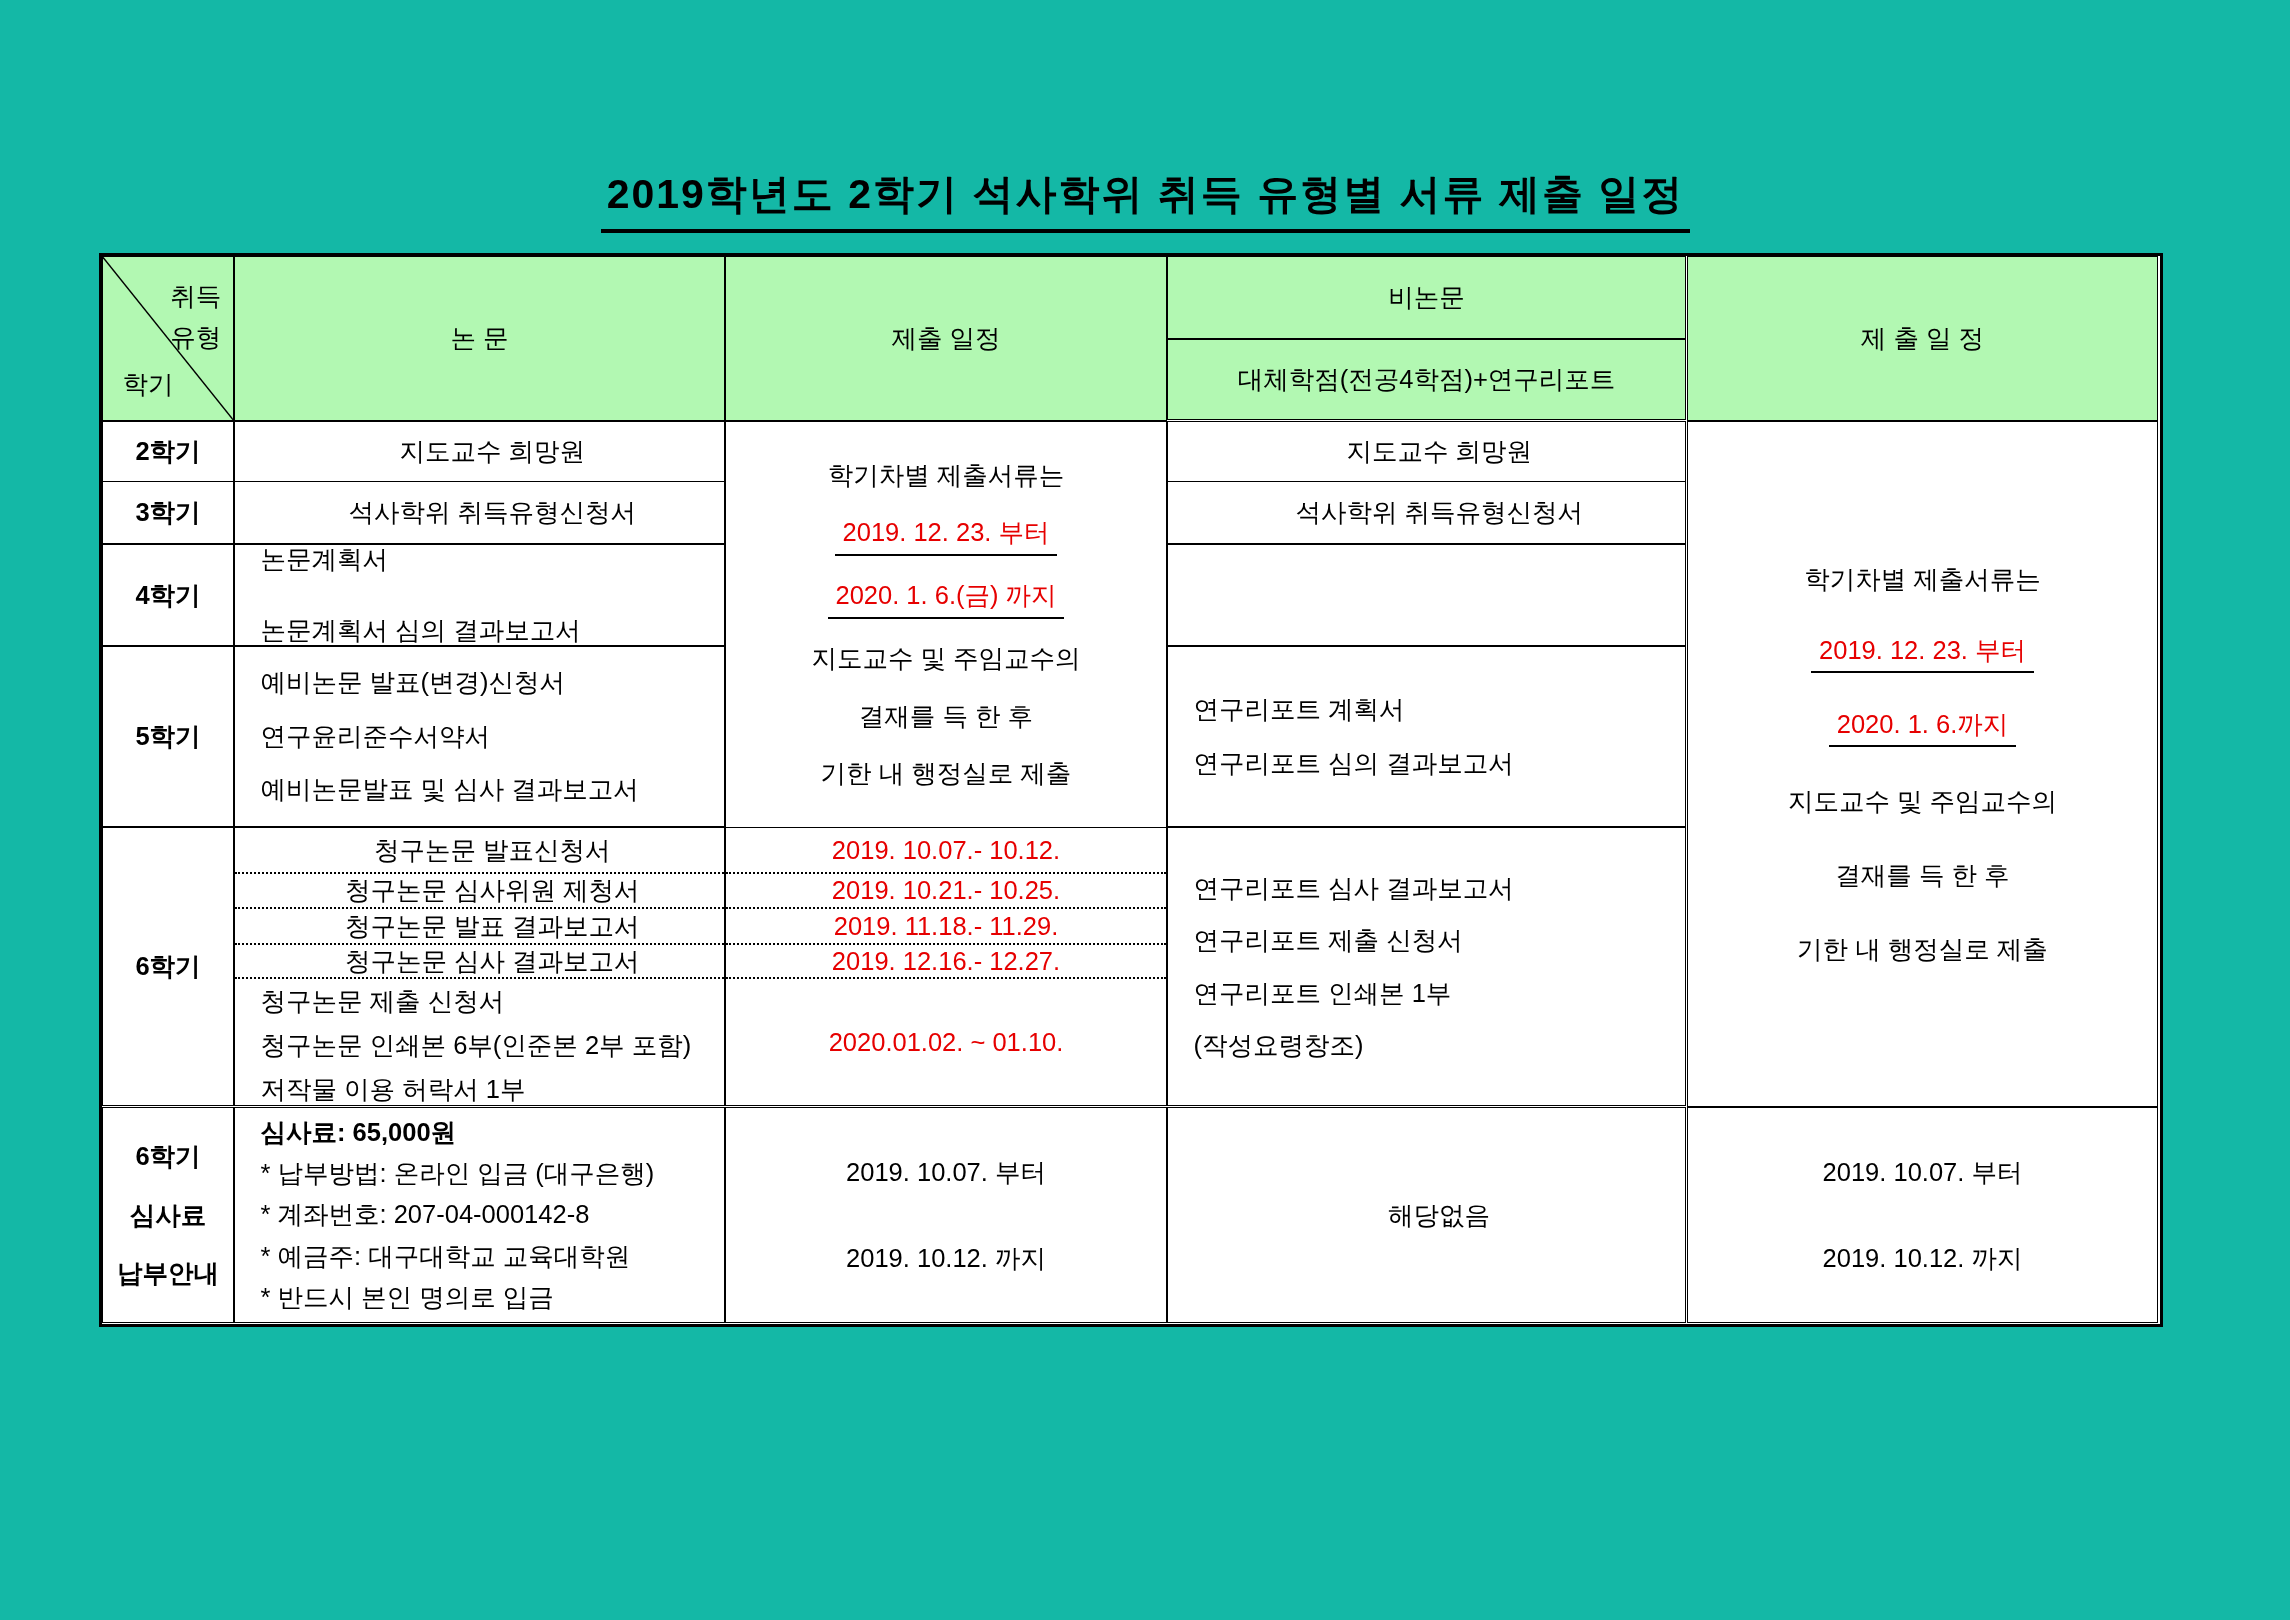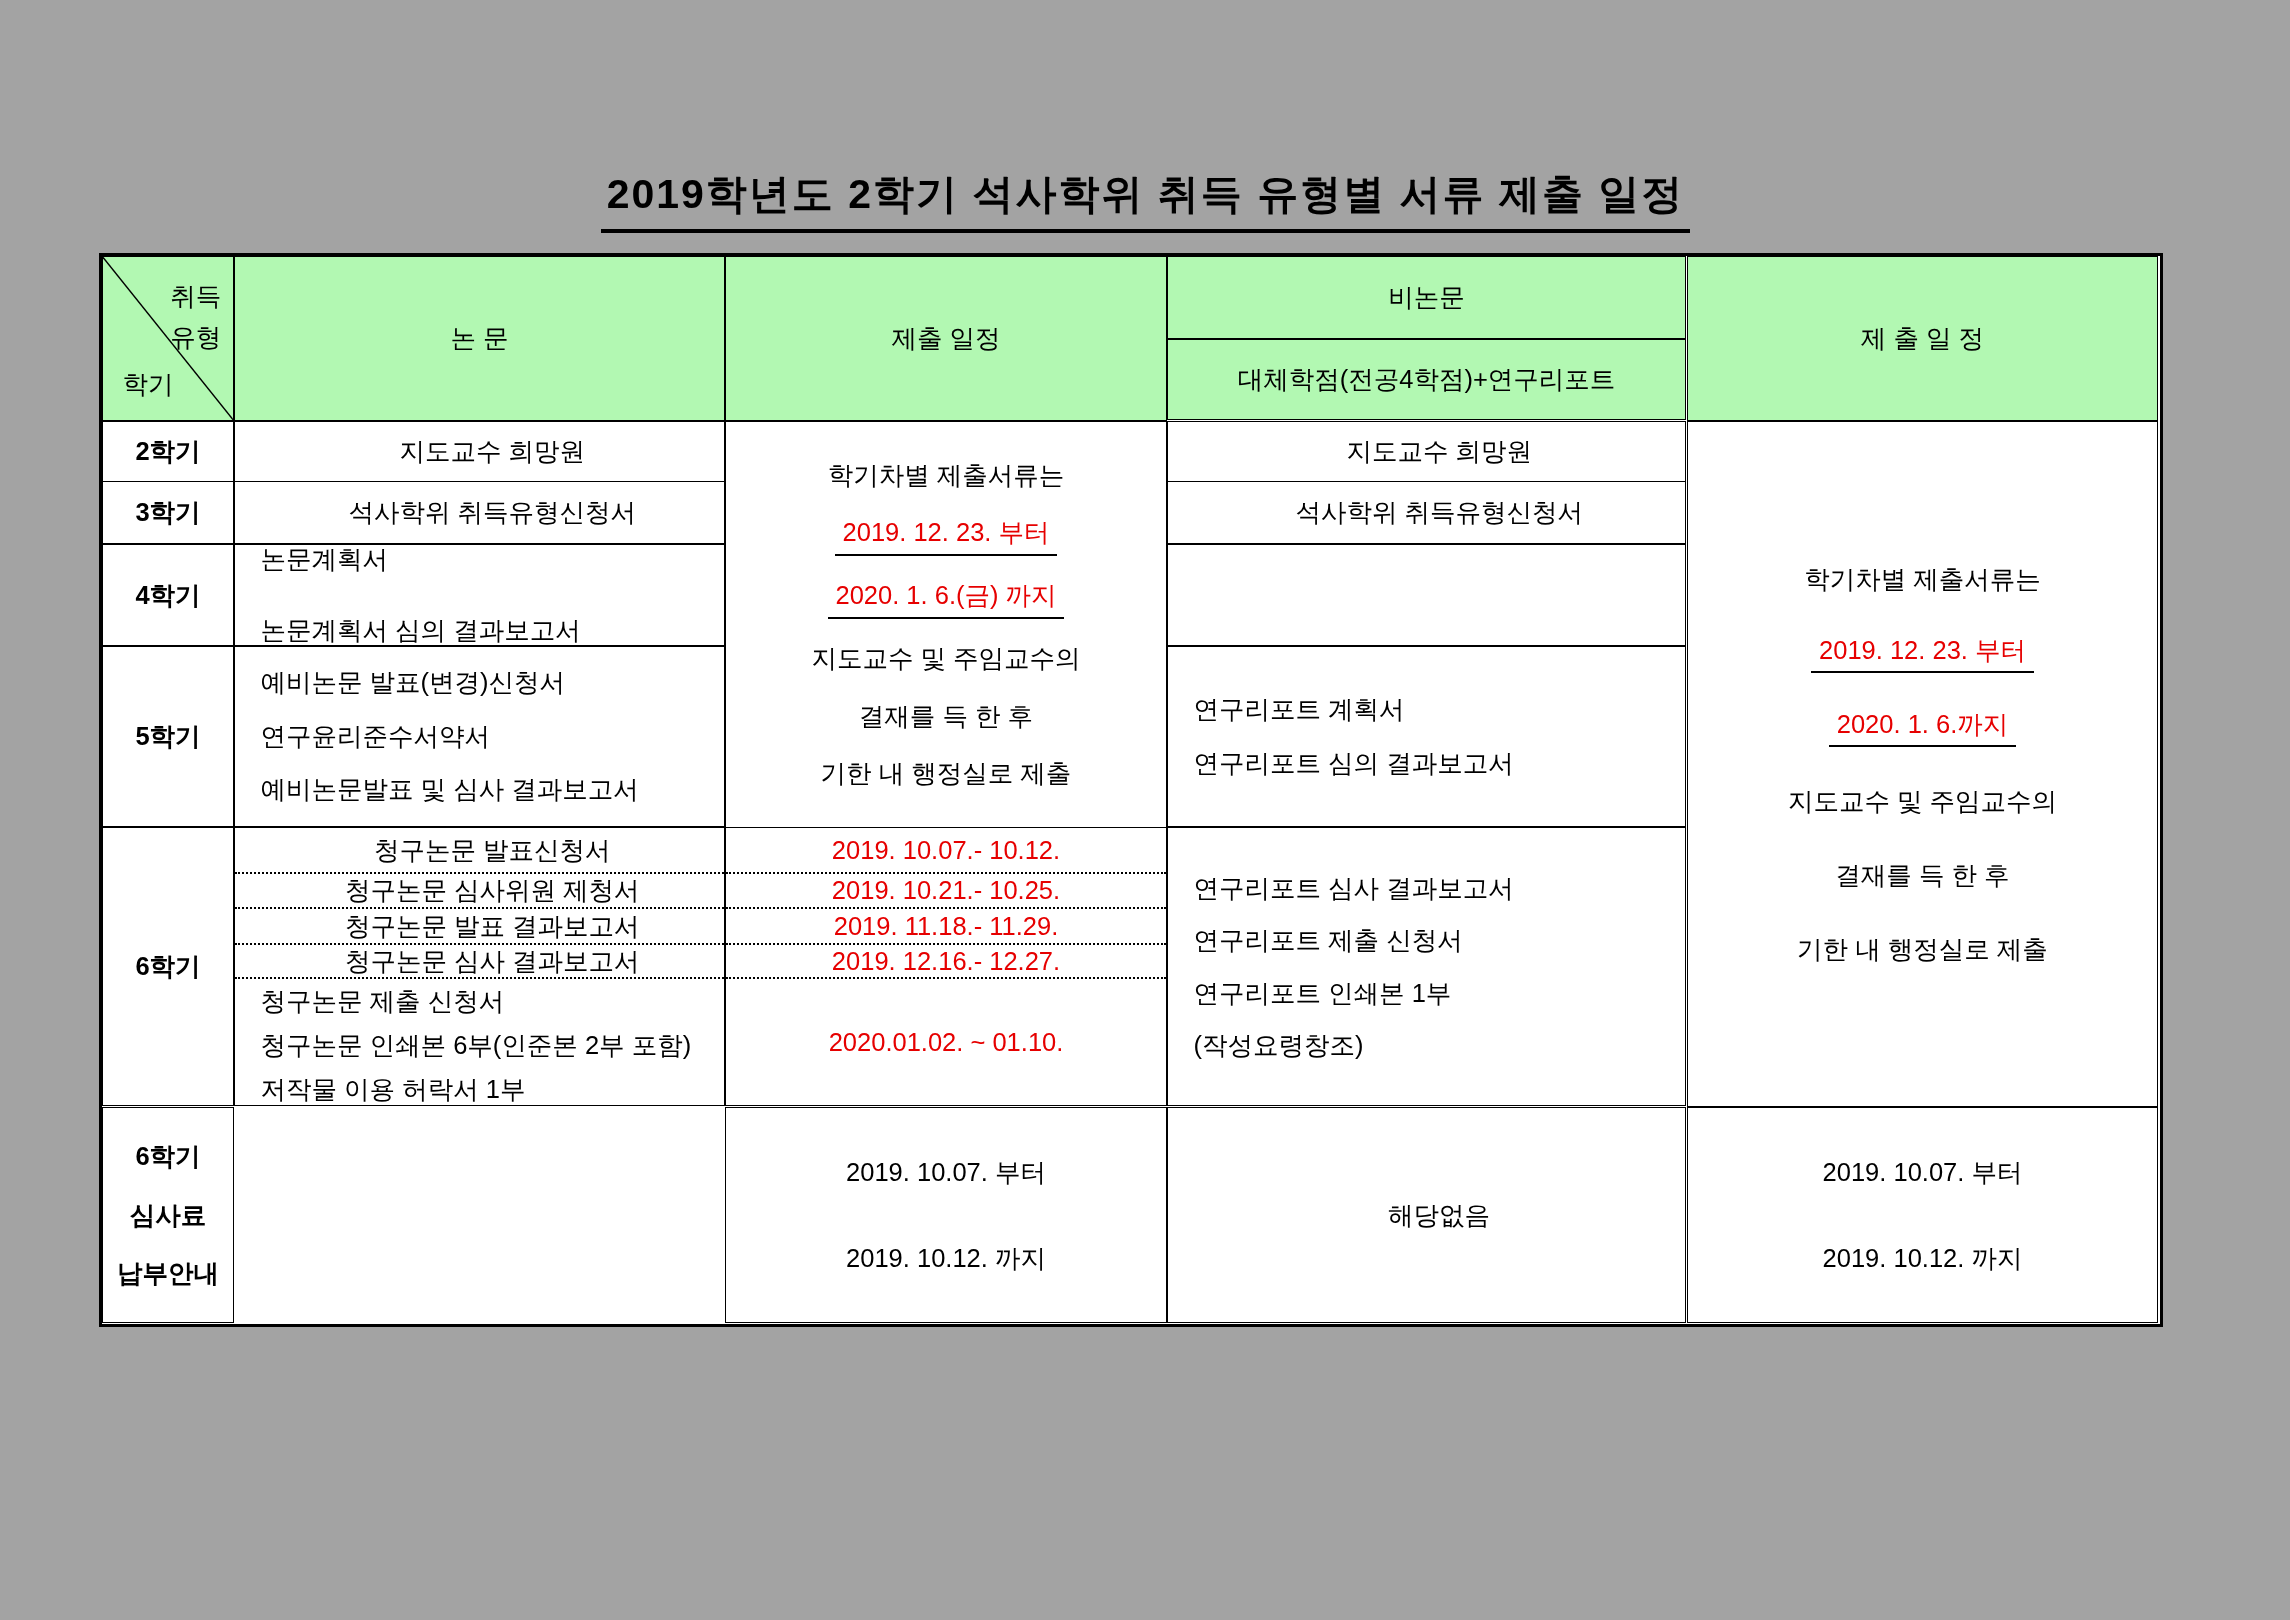--- a/index.html
+++ b/index.html
@@ -1,16 +1,16 @@
 <!DOCTYPE html>
 <html><head>
 <meta charset="utf-8">
 <style>
   html,body{margin:0;padding:0;background:#ffffff;}
-  .page{position:relative;width:2291px;height:1620px;background:#a3a3a3;overflow:hidden;
+  .page{position:relative;width:2291px;height:1620px;background:#14b8a6;overflow:hidden;
         font-family:"Liberation Sans","DejaVu Sans",sans-serif;color:#000;}
   .title-wrap{position:absolute;left:0;right:0;top:167px;text-align:center;}
   .title{display:inline-block;font-size:41px;font-weight:bold;letter-spacing:2px;
          border-bottom:4.9px solid #000;padding:0 5.9px 6.9px 5.9px;}
   .tbl{position:absolute;left:99px;top:253px;width:2064px;height:1074px;
        border:3.9px solid #000;background:#fff;box-sizing:border-box;}
   .cell{position:absolute;box-sizing:border-box;border:1.5px solid #000;
         display:flex;align-items:center;font-size:25.5px;background:#fff;overflow:hidden;}
   .green{background:#b2f8b2;}
   .center{justify-content:center;text-align:center;}
@@ -119,20 +119,27 @@
       </div>
       <div class="sub leftpad" style="height:34px;">
         <span>청구논문 심사 결과보고서</span>
       </div>
       <div class="sub last leftpad col start lh17" style="justify-content:center;align-items:flex-start;">
         <div>청구논문 제출 신청서</div>
         <div>청구논문 인쇄본 6부(인준본 2부 포함)</div>
         <div>저작물 이용 허락서 1부</div>
       </div>
     </div>
+    <div class="cell leftpad col start lh162" style="left:132px;top:851px;width:491px;height:216px;justify-content:center;">
+      <div class="bold">심사료: 65,000원</div>
+      <div>* 납부방법: 온라인 입금 (대구은행)</div>
+      <div>* 계좌번호: 207-04-000142-8</div>
+      <div>* 예금주: 대구대학교 교육대학원</div>
+      <div>* 반드시 본인 명의로 입금</div>
+    </div>
 
     <div class="cell col center evenly" style="left:623px;top:165px;width:442px;height:407px;padding:13.7px 0;">
       <div>학기차별 제출서류는</div>
       <div class="red"><span class="u">2019. 12. 23. 부터</span></div>
       <div class="red"><span class="u">2020. 1. 6.(금) 까지</span></div>
       <div>지도교수 및 주임교수의</div>
       <div>결재를 득 한 후</div>
       <div>기한 내 행정실로 제출</div>
     </div>
     <div class="cell col" style="left:623px;top:571px;width:442px;height:279px;align-items:stretch;">

